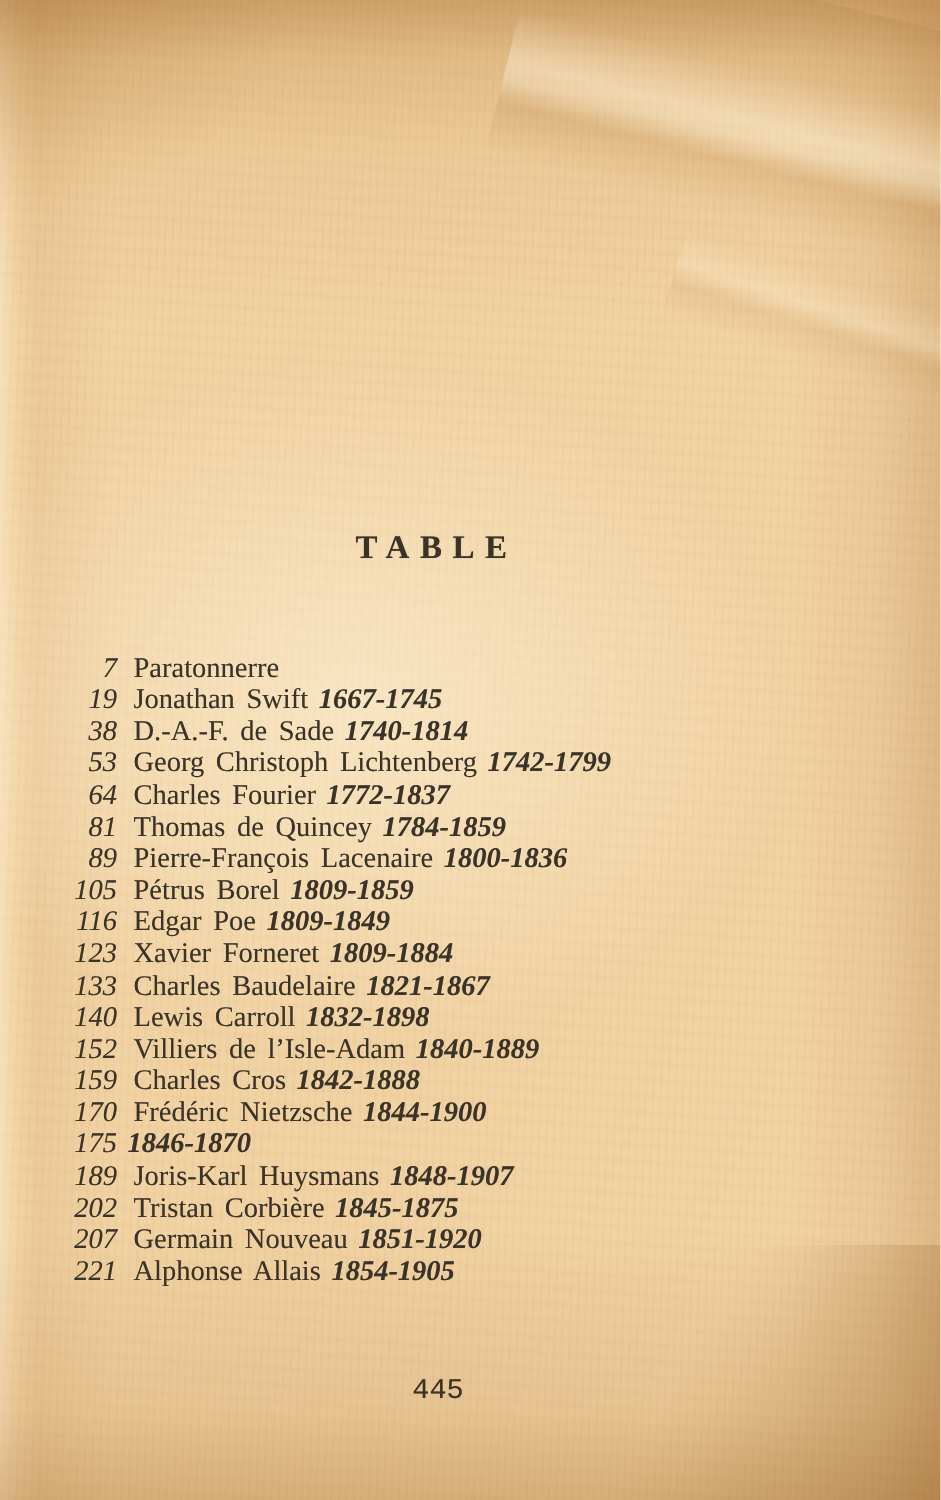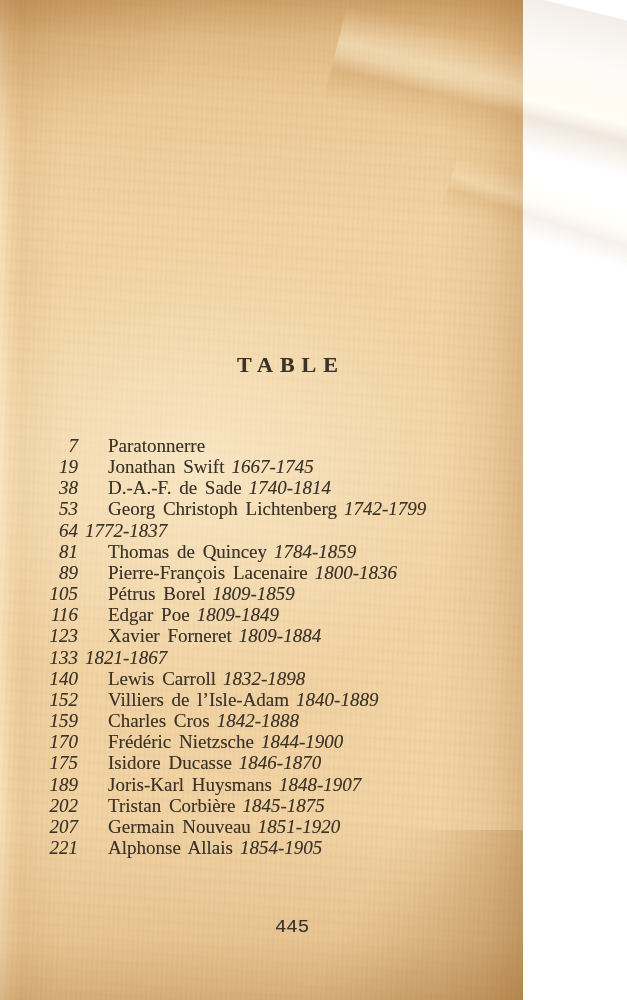--- a/index.html
+++ b/index.html
@@ -9,21 +9,21 @@
   body {
     width: 627px;
     height: 1000px;
     overflow: hidden;
     font-family: "Liberation Serif", "DejaVu Serif", serif;
   }
 
   
   .page {
     position: relative;
-    width: 523px;
+    width: 627px;
     height: 1000px;
     background-color: #f1d2a2;
     background-image:
       
       radial-gradient(ellipse 420px 330px at 38% 47%, rgba(255,246,222,0.55), rgba(255,246,222,0) 70%),
       
       linear-gradient(to bottom, rgba(156,92,26,0.42) 0%, rgba(170,105,35,0.22) 4%, rgba(190,130,55,0.10) 10%, rgba(190,130,55,0) 22%),
       
       linear-gradient(to top, rgba(150,88,25,0.30) 0%, rgba(165,105,40,0.14) 6%, rgba(180,120,50,0) 18%),
       
@@ -125,27 +125,28 @@
     white-space: nowrap;
   }
   .entry-num {
     display: inline-block;
     width: 38px;
     flex: 0 0 38px;
     text-align: right;
     font-style: italic;
   }
   .entry-name {
-    margin-left: 30px;
+    margin-left: 11px;
     word-spacing: 3px;
   }
   .entry-dates {
     font-style: italic;
     margin-left: 7px;
     word-spacing: 2px;
+    font-weight: bold;
   }
   .entry-dates:empty { margin-left: 0; }
 
   .folio {
     position: absolute;
     left: 262px;
     top: 916px;
     width: 60px;
     text-align: center;
     font-size: 19px;
@@ -186,20 +187,21 @@
     </li>
 
     <li class="toc-row">
       <span class="entry-num">53</span>
       <span class="entry-name">Georg Christoph Lichtenberg</span>
       <span class="entry-dates">1742-1799</span>
     </li>
 
     <li class="toc-row">
       <span class="entry-num">64</span>
+      <span class="entry-name">Charles Fourier</span>
       <span class="entry-dates">1772-1837</span>
     </li>
 
     <li class="toc-row">
       <span class="entry-num">81</span>
       <span class="entry-name">Thomas de Quincey</span>
       <span class="entry-dates">1784-1859</span>
     </li>
 
     <li class="toc-row">
@@ -222,20 +224,21 @@
     </li>
 
     <li class="toc-row">
       <span class="entry-num">123</span>
       <span class="entry-name">Xavier Forneret</span>
       <span class="entry-dates">1809-1884</span>
     </li>
 
     <li class="toc-row">
       <span class="entry-num">133</span>
+      <span class="entry-name">Charles Baudelaire</span>
       <span class="entry-dates">1821-1867</span>
     </li>
 
     <li class="toc-row">
       <span class="entry-num">140</span>
       <span class="entry-name">Lewis Carroll</span>
       <span class="entry-dates">1832-1898</span>
     </li>
 
     <li class="toc-row">
@@ -251,21 +254,20 @@
     </li>
 
     <li class="toc-row">
       <span class="entry-num">170</span>
       <span class="entry-name">Frédéric Nietzsche</span>
       <span class="entry-dates">1844-1900</span>
     </li>
 
     <li class="toc-row">
       <span class="entry-num">175</span>
-      <span class="entry-name">Isidore Ducasse</span>
       <span class="entry-dates">1846-1870</span>
     </li>
 
     <li class="toc-row">
       <span class="entry-num">189</span>
       <span class="entry-name">Joris-Karl Huysmans</span>
       <span class="entry-dates">1848-1907</span>
     </li>
 
     <li class="toc-row">

